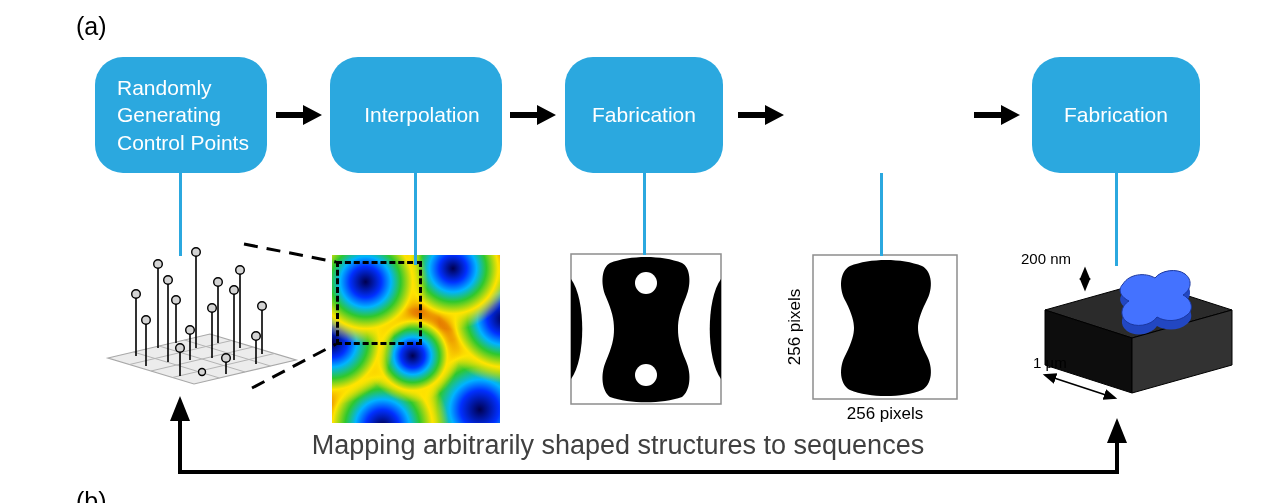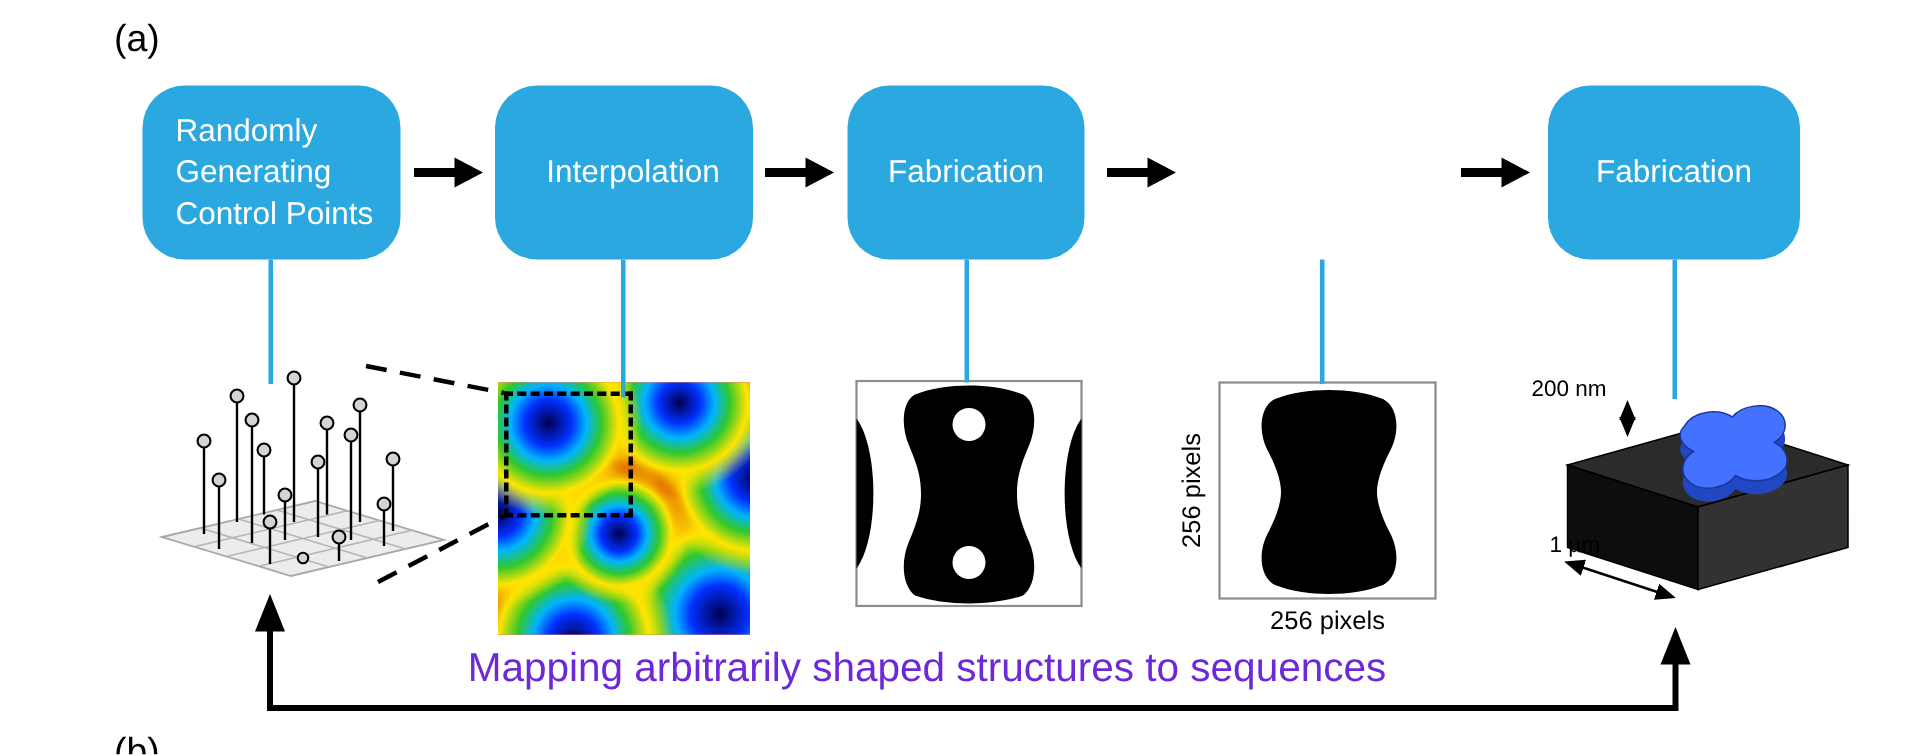--- a/index.html
+++ b/index.html
@@ -10,21 +10,21 @@
   .panel-label{position:absolute;font-size:25px;color:#000;}
   .flow-box{
     position:absolute;background:#2BA8DF;color:#fff;border-radius:28px;
     display:flex;align-items:center;justify-content:center;
     font-size:21px;line-height:1.3;white-space:pre-line;box-sizing:border-box;
     text-align:left;
   }
   .flow-box.align-left{justify-content:flex-start;padding-left:22px;}
   .connector{position:absolute;width:3px;background:#2BA8DF;z-index:3;}
   .h-arrow{position:absolute;width:46px;height:28px;}
-  .caption{position:absolute;left:0;top:430px;width:1236px;text-align:center;font-size:27px;color:#6d28d9;}
+  .caption{position:absolute;left:0;top:430px;width:1236px;text-align:center;font-size:27px;color:#404040;}
   .img{position:absolute;}
   .heatmap{
     position:absolute;left:332px;top:255px;width:168px;height:168px;
     background-color:#c80000;
     background-image:
       radial-gradient(circle at 20% 16%, #000050 0, #0030ff 8%, #00b4ff 13%, #2ec82e 18%, #ffe400 24%, rgba(200,0,0,0) 32%),
       radial-gradient(circle at 72% 8%, #000050 0, #0030ff 7%, #00b4ff 12%, #2ec82e 17%, #ffe400 23%, rgba(200,0,0,0) 31%),
       radial-gradient(circle at 102% 38%, #000050 0, #0030ff 8%, #00b4ff 13%, #2ec82e 18%, #ffe400 24%, rgba(200,0,0,0) 32%),
       radial-gradient(circle at 0% 52%, #000050 0, #0030ff 8%, #00b4ff 13%, #2ec82e 19%, #ffe400 25%, rgba(200,0,0,0) 33%),
       radial-gradient(circle at 48% 60%, #000050 0, #0030ff 9%, #00b4ff 14%, #2ec82e 20%, #ffe400 26%, rgba(200,0,0,0) 35%),

